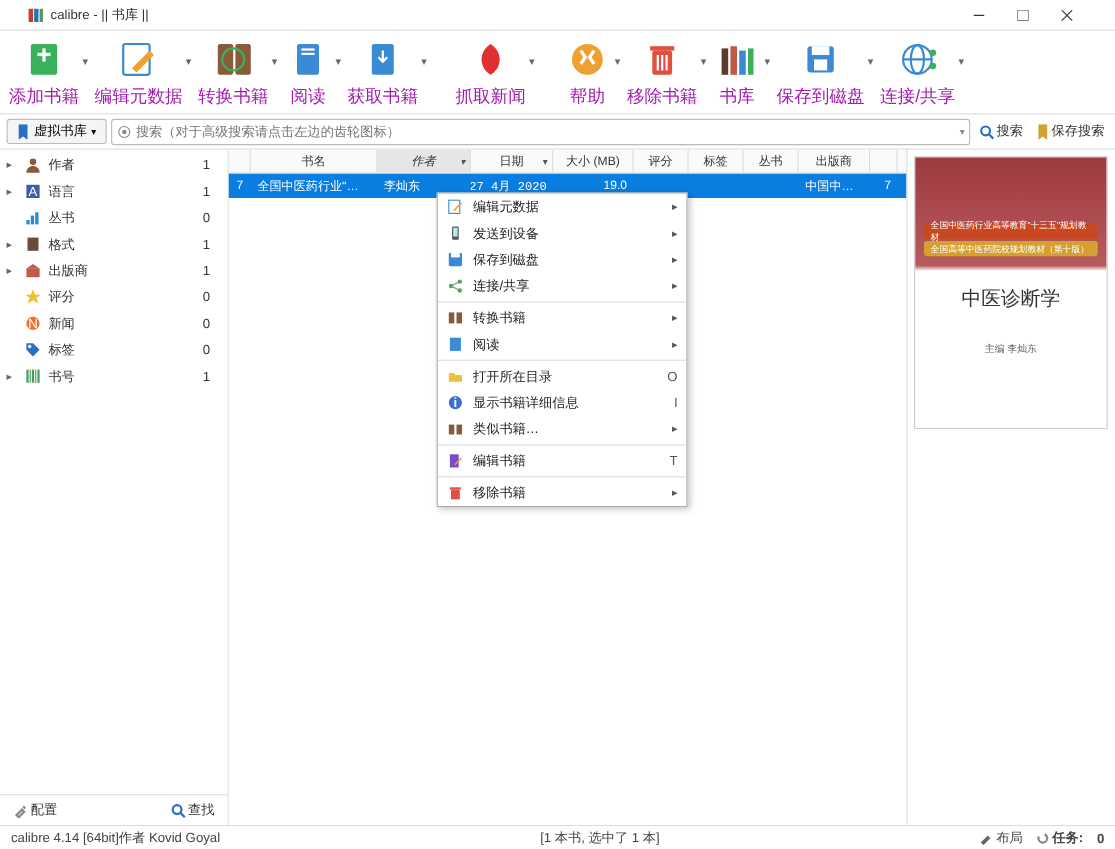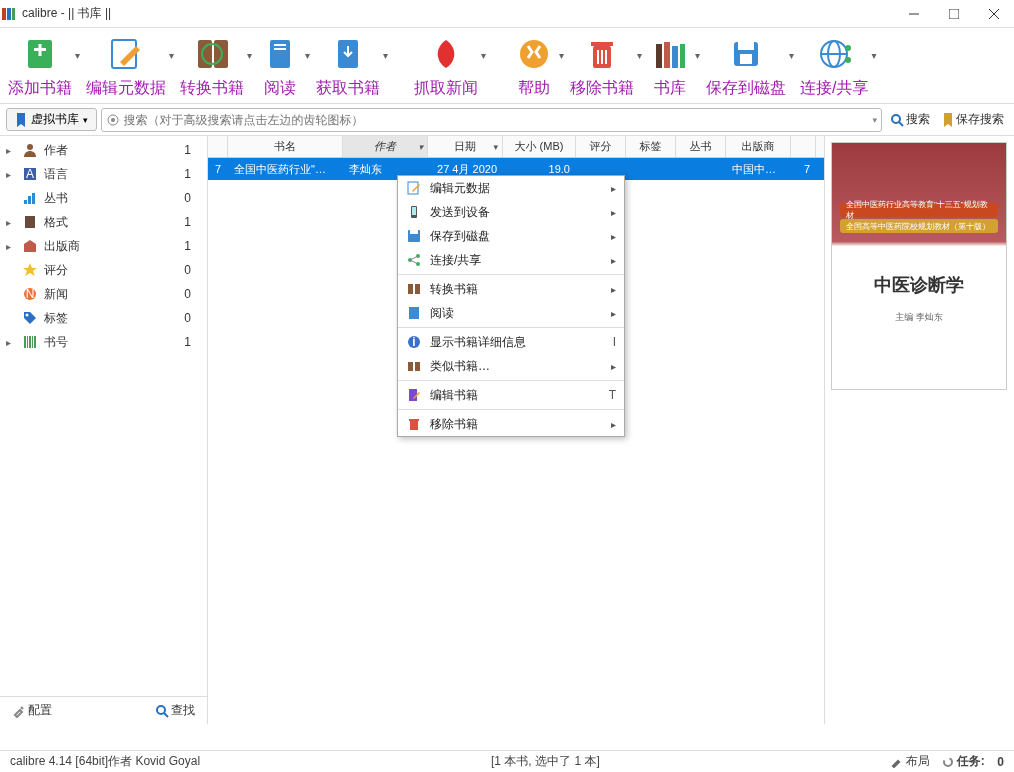--- a/index.html
+++ b/index.html
@@ -1,19 +1,19 @@
 <!DOCTYPE html>
 <html><head>
 <meta charset="utf-8">
 <style>
 * { margin: 0; padding: 0; box-sizing: border-box; font-family: "Microsoft YaHei", Arial, sans-serif; font-size: 12px; }
 body { width: 1014px; height: 772px; background: #fff; overflow: hidden; display: flex; flex-direction: column; }
 
 
-.titlebar { height: 28px; display: flex; align-items: center; padding: 0 0; border-bottom: 1px solid #ddd; }
+.titlebar { height: 28px; display: flex; align-items: center; padding: 0 24px; border-bottom: 1px solid #ddd; }
 .titlebar .app-icon { width: 16px; height: 16px; margin-right: 6px; }
 .titlebar .title { flex: 1; color: #333; }
 .titlebar .wbtn { width: 40px; height: 24px; display: flex; align-items: center; justify-content: center; color: #555; }
 
 
 .toolbar { height: 76px; display: flex; align-items: center; padding: 4px 8px; border-bottom: 1px solid #ddd; gap: 14px; }
 .tool { display: flex; flex-direction: column; align-items: center; gap: 2px; position: relative; }
 .tool .icon { width: 44px; height: 44px; display: flex; align-items: center; justify-content: center; }
 .tool .lbl { font-size: 16px; color: #a21caf; }
 .tool .dd { position: absolute; right: -8px; top: 18px; font-size: 10px; color: #666; }
@@ -39,40 +39,40 @@
 .center { flex: 1; display: flex; flex-direction: column; }
 .table-head { height: 22px; display: flex; border-bottom: 1px solid #ccc; background: #fafafa; }
 .th { border-right: 1px solid #ddd; display: flex; align-items: center; justify-content: center; color: #333; font-size: 11px; position: relative; }
 .th.sort::after { content: "▾"; position: absolute; right: 4px; font-size: 9px; color: #555; }
 .table-body { flex: 1; background: #fff; }
 .row { height: 22px; display: flex; background: #0a7de0; color: #fff; }
 .td { display: flex; align-items: center; padding: 0 6px; font-size: 11px; overflow: hidden; white-space: nowrap; }
 
 .rightpanel { width: 190px; border-left: 1px solid #ddd; padding: 6px; display: flex; flex-direction: column; gap: 6px; }
 .cover { width: 176px; height: 248px; background: linear-gradient(#9c3a3f, #b85a5e 40%, #fff 42%); border: 1px solid #ccc; position: relative; }
-.cover .ctitle { position: absolute; top: 130px; width: 100%; text-align: center; color: #333; font-size: 18px; font-weight: bold; }
+.cover .ctitle { position: absolute; top: 116px; width: 100%; text-align: center; color: #333; font-size: 18px; font-weight: normal; }
 .cover .bands { position: absolute; top: 58px; left: 0; right: 0; }
 .band { height: 14px; margin: 2px 8px; border-radius: 3px; display: flex; align-items: center; padding: 0 6px; font-size: 8px; color: #fff; }
 .band1 { background: #c94820; }
 .band2 { background: #d4a030; }
 .meta { font-size: 12px; line-height: 1.6; }
 .meta b { color: #333; }
 .meta a { color: #0066cc; text-decoration: none; }
 
 
 .ctxmenu { position: absolute; left: 397px; top: 175px; width: 228px; background: #fff; border: 1px solid #aaa; box-shadow: 2px 2px 6px rgba(0,0,0,0.25); }
 .mitem { height: 24px; display: flex; align-items: center; padding: 0 8px; gap: 8px; font-size: 12px; color: #222; }
 .mitem .micon { width: 16px; height: 16px; display: flex; align-items: center; justify-content: center; }
 .mitem .mlbl { flex: 1; }
 .mitem .marrow { font-size: 10px; color: #555; }
 .mitem .mkey { color: #555; width: 14px; text-align: right; }
 .msep { height: 1px; background: #ddd; margin: 2px 0; }
 
 
-.statusbar { height: 22px; border-top: 1px solid #ddd; display: flex; align-items: center; padding: 0 10px; font-size: 11px; color: #444; margin-top: 26px; }
+.statusbar { height: 22px; border-top: 1px solid #ddd; display: flex; align-items: center; padding: 0 10px; font-size: 11px; color: #444; }
 .statusbar .s-center { flex: 1; text-align: center; }
 .statusbar .s-right { display: flex; align-items: center; gap: 12px; }
 
 svg { display: block; }
 </style>
 </head>
 <body>
 
 <div class="titlebar">
   <span class="app-icon">
@@ -401,21 +401,21 @@
         <div class="th" style="width:50px;">标签</div>
         <div class="th" style="width:50px;">丛书</div>
         <div class="th" style="width:65px;">出版商</div>
         <div class="th" style="width:25px;"></div>
       </div>
     <div class="table-body" id="tbody">
         <div class="row">
        <div class="td" style="width:20px;justify-content:center;">7</div>
        <div class="td" style="width:115px">全国中医药行业"…</div>
        <div class="td" style="width:85px">李灿东</div>
-       <div class="td" style="width:75px;justify-content:flex-end;">27 4月 2020</div>
+       <div class="td" style="width:75px;justify-content:flex-end;font-family:Liberation Mono, monospace;">27 4月 2020</div>
        <div class="td" style="width:73px;justify-content:flex-end;">19.0</div>
        <div class="td" style="width:50px"></div>
        <div class="td" style="width:50px"></div>
        <div class="td" style="width:50px"></div>
        <div class="td" style="width:65px">中国中…</div>
        <div class="td" style="width:25px;justify-content:flex-end;">7</div>
      </div>
       </div>
   </div>
 
@@ -520,20 +520,30 @@
         </svg>
       </span>
        <span class="mlbl">阅读</span>
 
        <span class="marrow">▸</span>
      </div>
     <div class="msep"></div>
     <div class="mitem">
        <span class="micon">
         <svg width="14" height="14">
+          <path d="M1 4h5l1 2h6v6H1z" fill="#f0c040"></path>
+        </svg>
+      </span>
+       <span class="mlbl">打开所在目录</span>
+       <span class="mkey">O</span>
+
+     </div>
+    <div class="mitem">
+       <span class="micon">
+        <svg width="14" height="14">
           <circle cx="7" cy="7" r="6" fill="#3a70d0"></circle>
           <text x="7" y="11" text-anchor="middle" fill="#fff" font-size="10" font-weight="bold">i</text>
         </svg>
       </span>
        <span class="mlbl">显示书籍详细信息</span>
        <span class="mkey">I</span>
 
      </div>
     <div class="mitem">
        <span class="micon">

